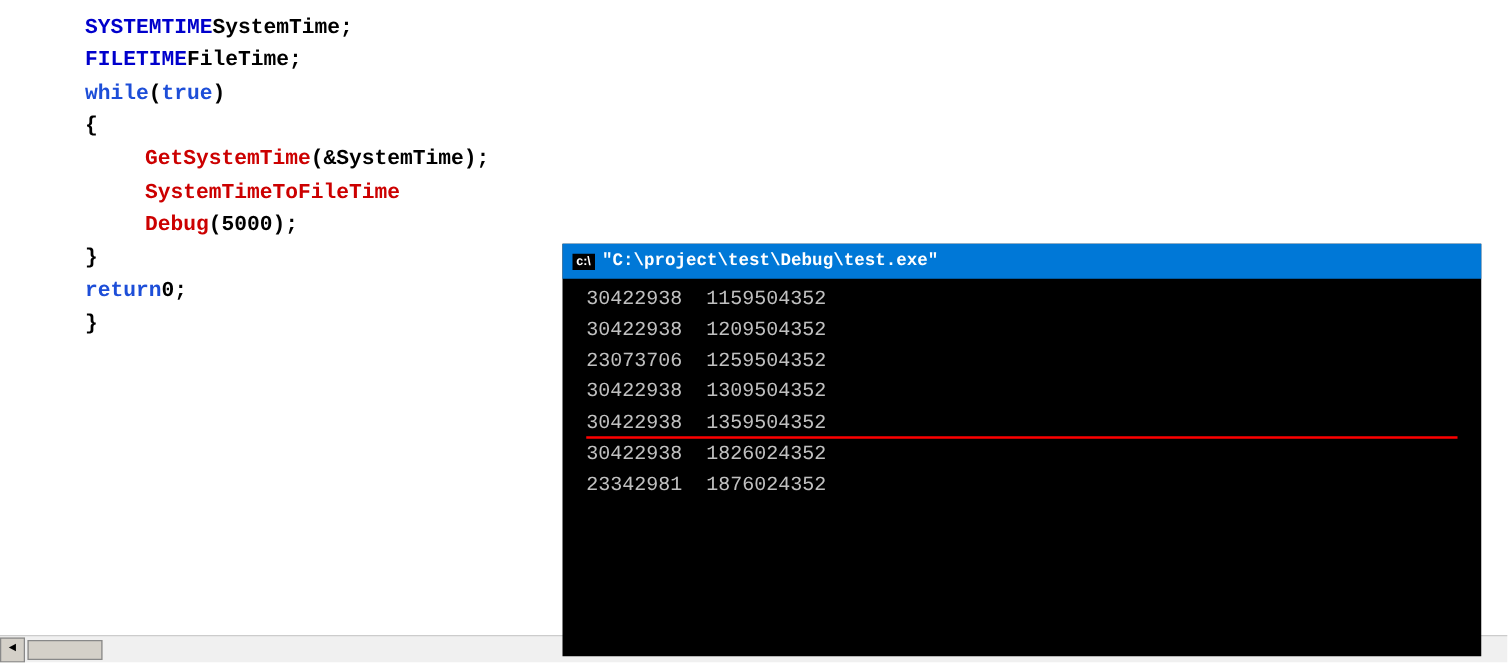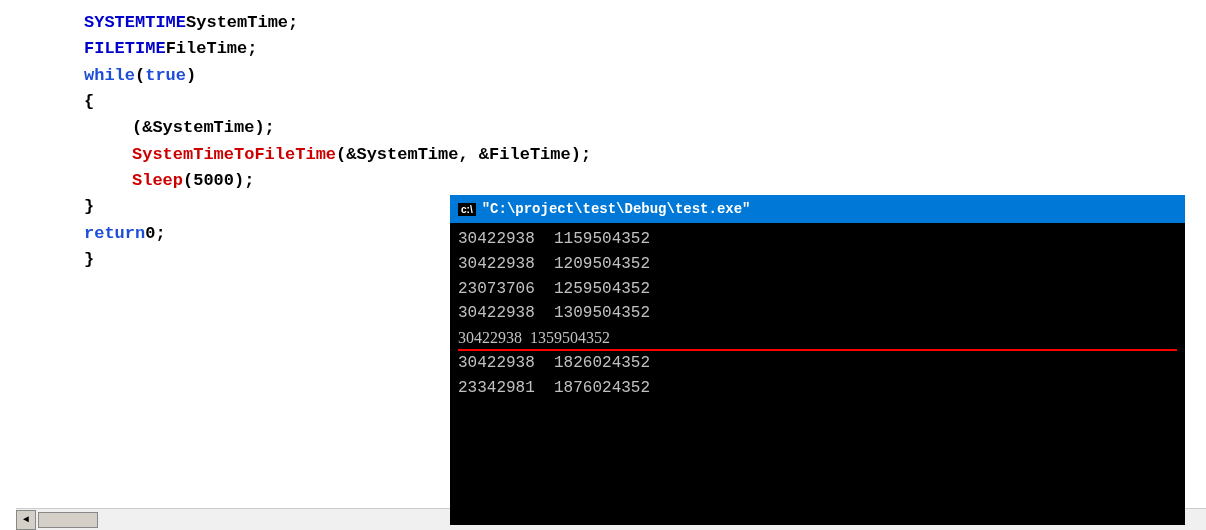--- a/index.html
+++ b/index.html
@@ -19,21 +19,20 @@
       position: relative;
     }
 
     
     .code-area {
       background: #ffffff;
       flex: 1;
       padding: 10px 20px;
       overflow: hidden;
       position: relative;
-      margin-left: 16px;
     }
 
     .code-line {
       display: flex;
       align-items: baseline;
       line-height: 1.55;
       font-size: 17px;
       font-weight: bold;
     }
 
@@ -104,36 +103,35 @@
       background: #000;
       color: #fff;
       font-size: 10px;
       font-weight: bold;
       padding: 1px 3px;
       font-family: sans-serif;
     }
 
     .console-content {
       flex: 1;
-      padding: 4px 8px;
+      padding: 4px 19px;
       overflow: hidden;
       position: relative;
     }
 
     .console-line {
       font-family: 'Courier New', Courier, monospace;
       font-size: 16px;
       color: #c0c0c0;
       line-height: 1.55;
       white-space: pre;
     }
 
     .red-underline-row {
       position: relative;
-      font-family: Liberation Serif, serif;
     }
 
     .red-underline-row::after {
       content: '';
       position: absolute;
       bottom: 0;
       left: 0;
       right: 0;
       height: 2px;
       background: #ff0000;
@@ -163,30 +161,30 @@
           <span class="kw-black"> (</span>
           <span class="kw-darkblue">true</span>
           <span class="kw-black">)</span>
         </div>
         <div class="code-line">
           <span style="min-width: 48px;">&nbsp;</span>
           <span class="kw-black">{</span>
         </div>
         <div class="code-line">
           <span style="min-width: 96px;">&nbsp;</span>
+          <span class="kw-red">GetSystemTime</span>
           <span class="kw-black">(&amp;SystemTime);</span>
         </div>
         <div class="code-line">
           <span style="min-width: 96px;">&nbsp;</span>
           <span class="kw-red">SystemTimeToFileTime</span>
-          <span class="kw-black">(&amp;SystemTime, &amp;FileTime);</span>
         </div>
         <div class="code-line">
           <span style="min-width: 96px;">&nbsp;</span>
-          <span class="kw-red">Sleep</span>
+          <span class="kw-red">Debug</span>
           <span class="kw-black">(5000);</span>
         </div>
         <div class="code-line">
           <span style="min-width: 48px;">&nbsp;</span>
           <span class="kw-black">}</span>
         </div>
         <div class="code-line"></div>
         <div class="code-line">
           <span style="min-width: 48px;">&nbsp;</span>
           <span class="kw-darkblue">return</span>

